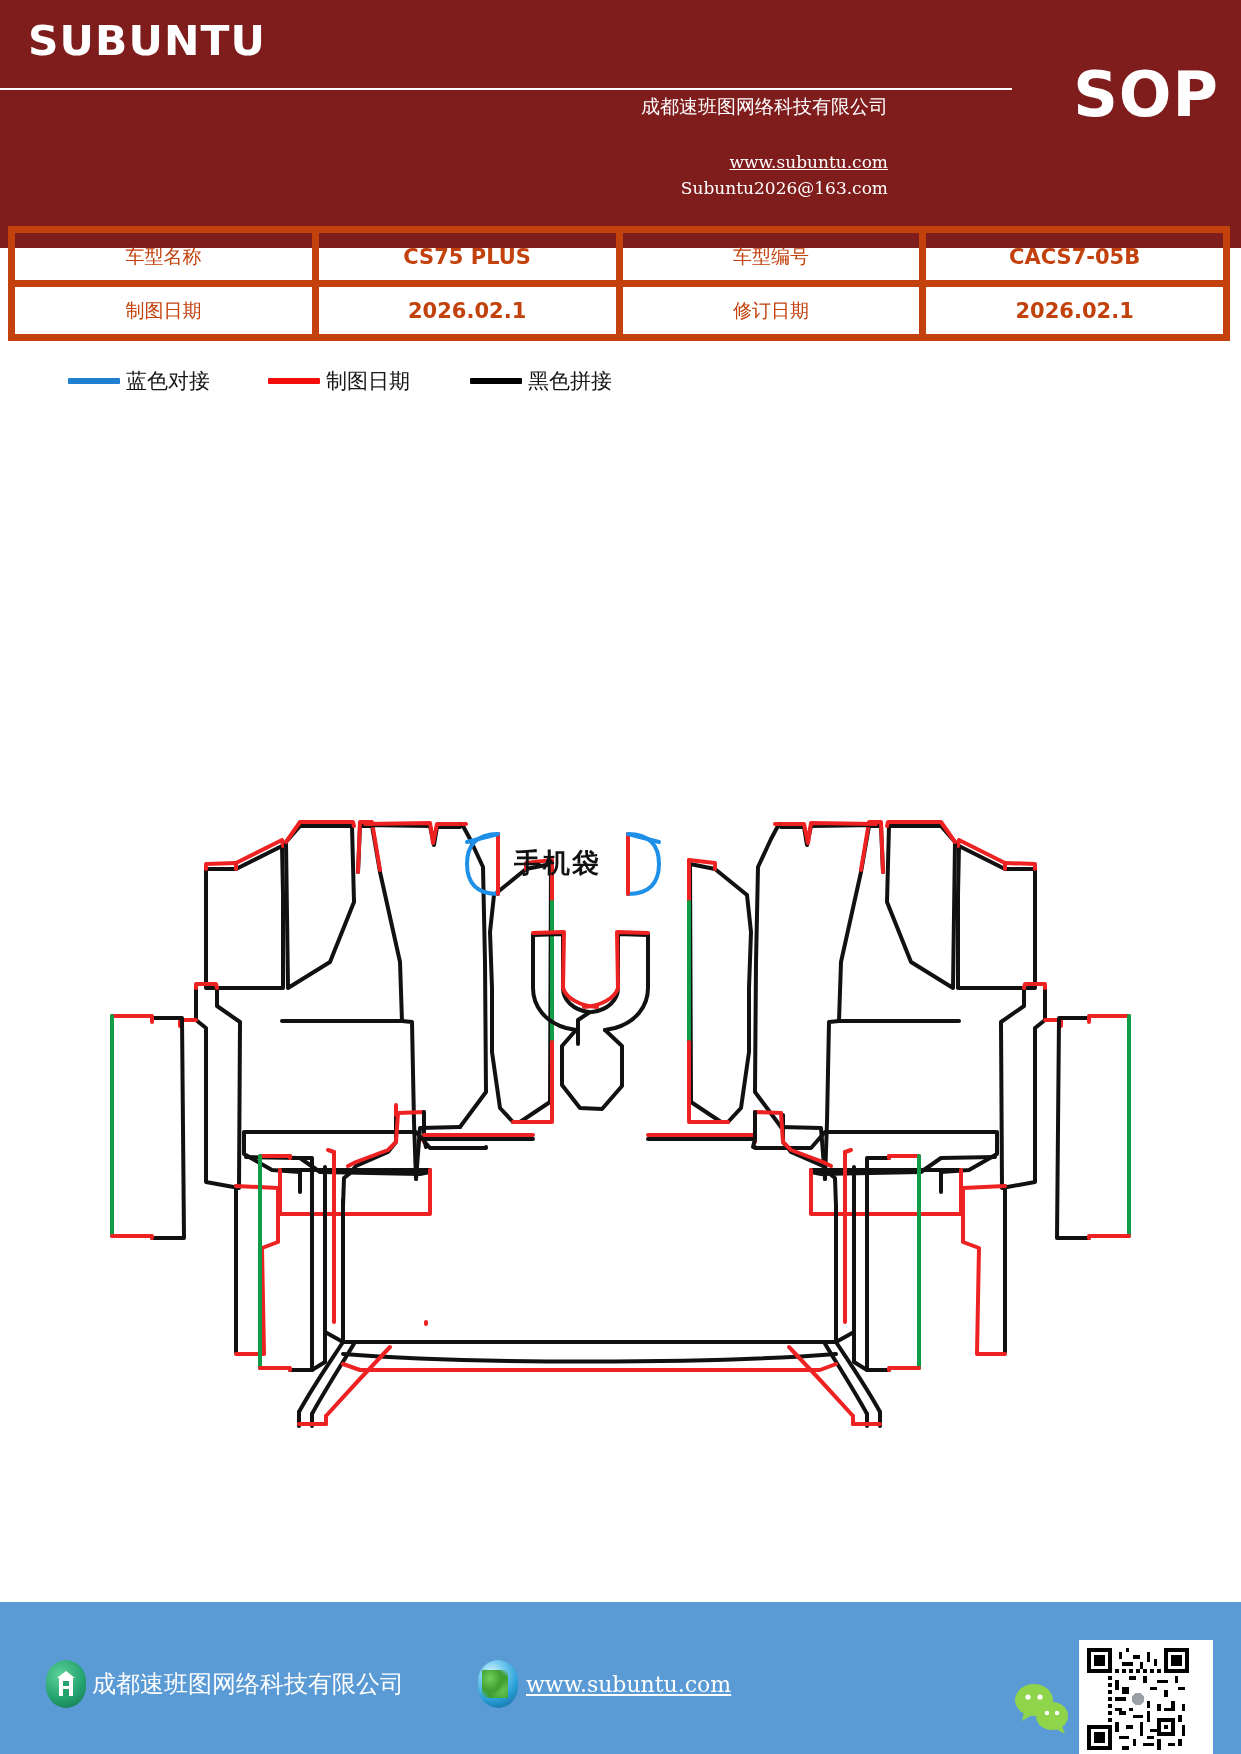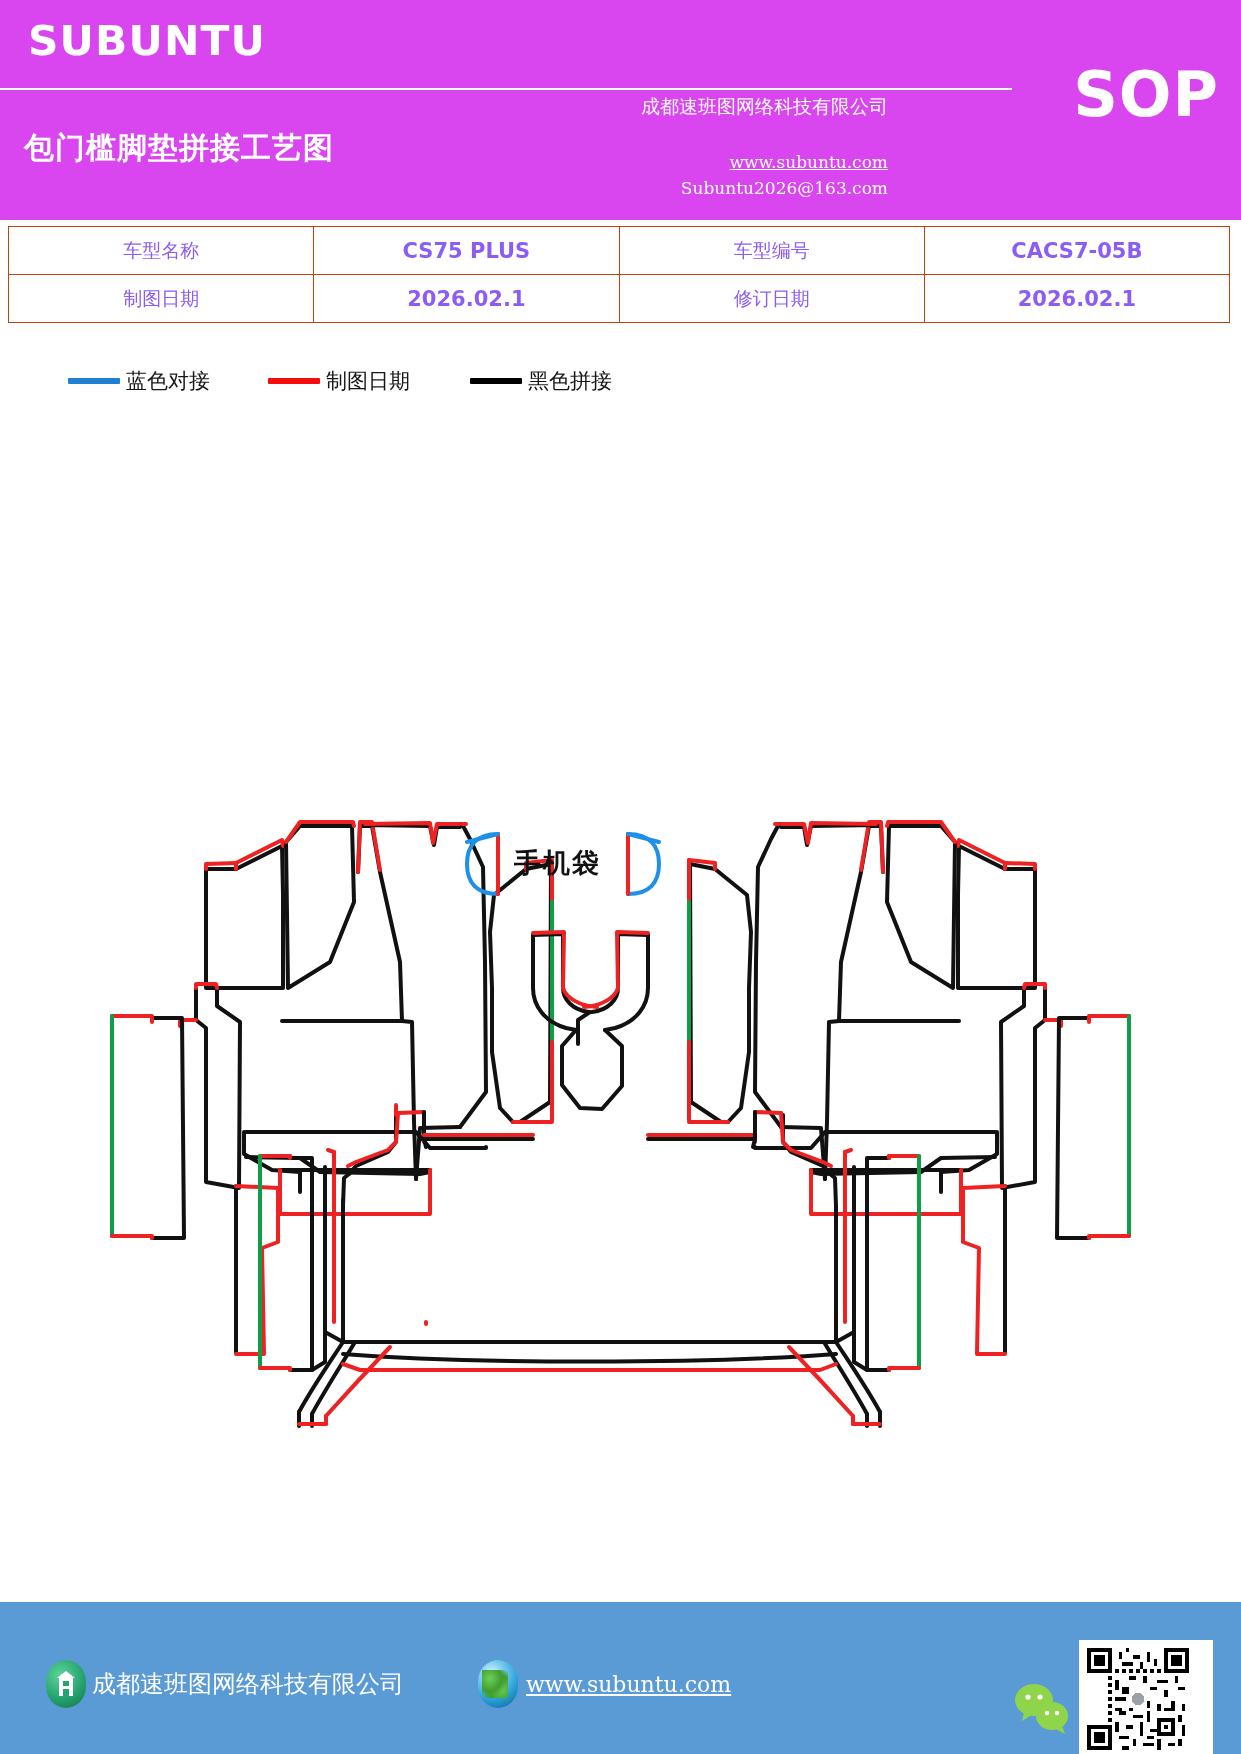--- a/index.html
+++ b/index.html
@@ -6,22 +6,22 @@
   body{
     width:1241px;height:1754px;
     background:#ffffff;
     font-family:"Liberation Serif", serif;
     -webkit-font-smoothing:antialiased;
     position:relative;
     overflow:hidden;
   }
   
   .header{
-    position:absolute;left:0;top:0;width:1241px;height:220px;
-    background:#d946ef;
+    position:absolute;left:0;top:0;width:1241px;height:248px;
+    background:#7f1d1d;
   }
   .brand{
     position:absolute;left:28px;top:18px;
     font-family:"DejaVu Sans", sans-serif;
     font-weight:bold;
     font-size:40px;
     letter-spacing:1px;
     color:#ffffff;
     transform:scaleX(1.06);
     transform-origin:left center;
@@ -69,26 +69,26 @@
     color:#ffffff;
   }
 
   
   .info-table{
     position:absolute;left:8px;top:226px;width:1222px;
     border-collapse:collapse;
     table-layout:fixed;
   }
   .info-table td{
-    border:1px solid #c2410c;
+    border:7px solid #c2410c;
     height:45px;
     text-align:center;
     vertical-align:middle;
     font-size:19px;
-    color:#8b5cf6;
+    color:#c2410c;
   }
   .info-table td.lbl{
     font-family:"DejaVu Serif", serif;
   }
   .info-table td.val{
     font-family:"DejaVu Sans", sans-serif;
     font-weight:bold;
     font-size:21px;
   }
 
@@ -181,21 +181,20 @@
 </style>
 </head>
 <body>
 
 <div class="header">
   <div class="brand">SUBUNTU</div>
   <div class="hrule"></div>
   <div class="company-head">成都速班图网络科技有限公司</div>
   <div class="site-head">www.subuntu.com</div>
   <div class="mail-head">Subuntu2026@163.com</div>
-  <div class="doc-title">包门槛脚垫拼接工艺图</div>
   <div class="sop">SOP</div>
 </div>
 
 <table class="info-table">
   <tbody>
       <tr>
     <td class="lbl">车型名称</td>
     <td class="val">CS75 PLUS</td>
     <td class="lbl">车型编号</td>
     <td class="val">CACS7-05B</td>

